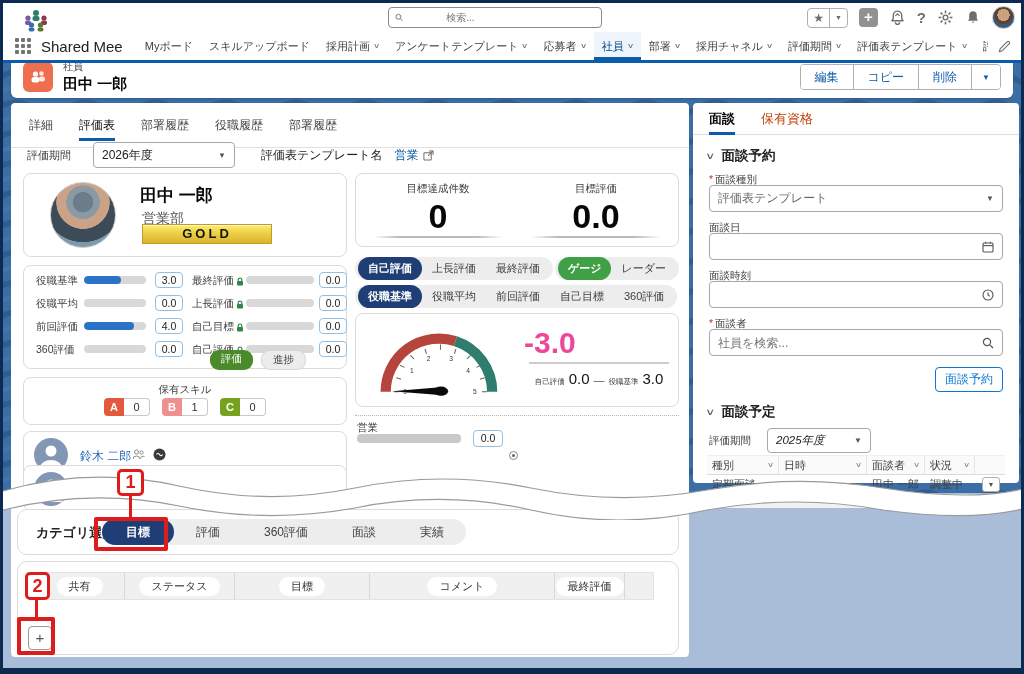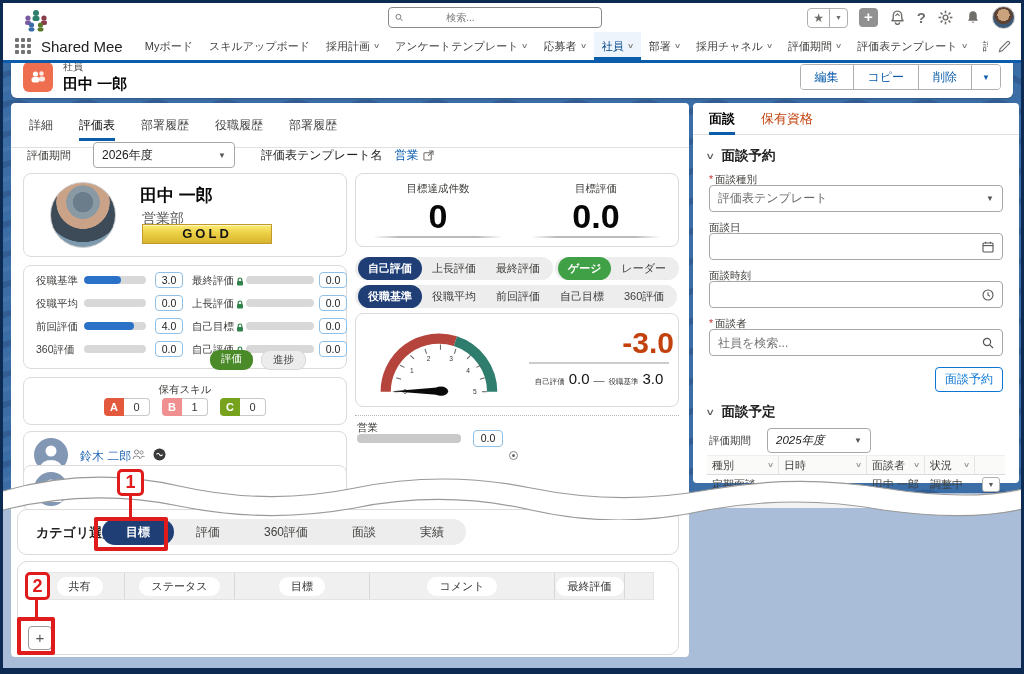--- a/index.html
+++ b/index.html
@@ -116,21 +116,21 @@
   .statnum{ font-size:34px; font-weight:bold; color:#080707; line-height:40px; }
   .statline{ width:130px; height:2px; margin:0 auto; background:linear-gradient(90deg,transparent,#bbb 20%,#bbb 80%,transparent); }
 
   
   .pillgroup{ display:inline-flex; align-items:center; background:#ededed; border-radius:12px; height:23px; padding:0 3px; }
   .spill{ font-size:11px; color:#3e3e3c; padding:0 10px; line-height:23px; cursor:pointer; white-space:nowrap; }
   .spill.active{ background:#1e3e75; color:#fff; border-radius:12px; font-weight:bold; }
   .spill.green{ background:#3fa045; color:#fff; border-radius:12px; font-weight:bold; }
 
   
-  .gvalue{ font-size:30px; font-weight:bold; color:#c2410c; text-align:right; }
+  .gvalue{ font-size:30px; font-weight:bold; color:#ec4899; text-align:left; }
   .gline{ width:140px; height:2px; background:#ccc; margin:2px auto 6px; }
   .glabels{ display:flex; align-items:baseline; justify-content:center; gap:4px; }
   .gsm{ font-size:7.5px; color:#333; } .gmd{ font-size:15px; color:#111; }
 
   .dotted{ border-top:1px dotted #b8b8b8; }
   .carousel-dot{ width:9px; height:9px; border:1px solid #888; border-radius:50%; display:flex; align-items:center; justify-content:center; }
   .carousel-dot i{ width:3px; height:3px; background:#666; border-radius:50%; }
 
   
   .rtabs{ height:32px; border-bottom:1px solid #e0e0e0; display:flex; align-items:center; padding-left:16px; gap:26px; }

